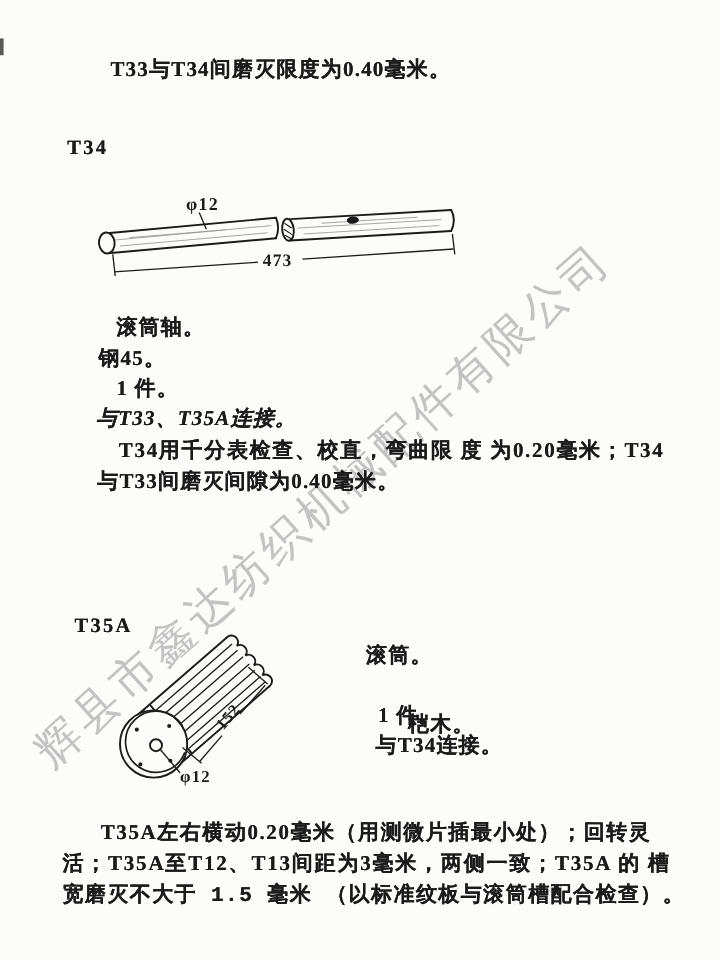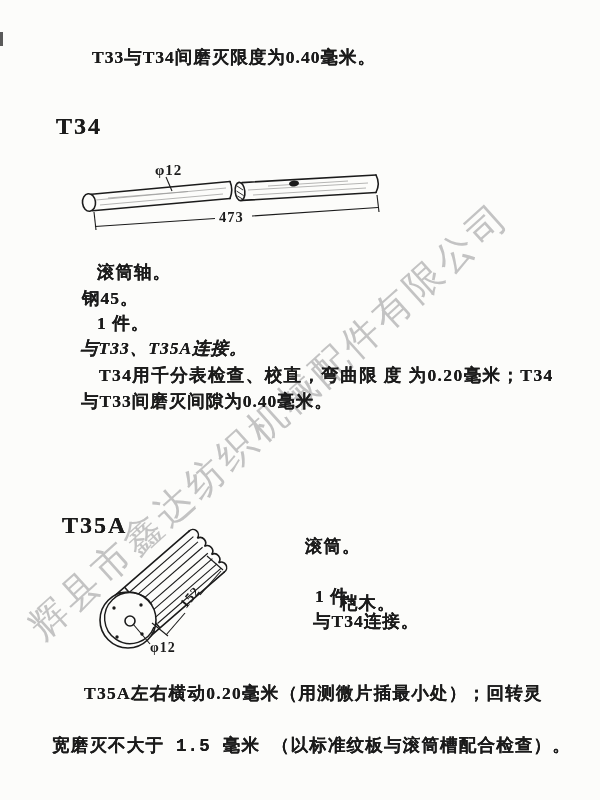--- a/index.html
+++ b/index.html
@@ -7,21 +7,21 @@
     position:relative;width:600px;height:800px;margin:0 auto;
     background:#fcfcfa;overflow:hidden;
     font-family:"Liberation Serif","DejaVu Serif",serif;
     color:#1b1b1b;
   }
   .txt{
     position:absolute;white-space:nowrap;
     font-weight:bold;font-size:17.5px;letter-spacing:1px;
     text-shadow:0 0 .4px #1b1b1b;
   }
-  .heading{font-size:24px;letter-spacing:2px;}
+  .heading{font-size:17px;letter-spacing:2px;}
   .wm{
     position:absolute;left:269px;top:421px;z-index:1;
     transform:translate(-50%,-50%) rotate(-42deg);
     font-size:38px;letter-spacing:4px;white-space:nowrap;
     font-weight:400;font-family:"DejaVu Serif","Liberation Serif",serif;
   }
   .content{position:absolute;inset:0;z-index:2;padding-left:20px;}
   svg text{font-family:"Liberation Serif","DejaVu Serif",serif;font-weight:bold;fill:#1b1b1b;}
   .artifact{position:absolute;left:0;top:32px;width:3px;height:14px;background:#5a5a5a;z-index:3;}
 </style>
@@ -139,16 +139,17 @@
       </g>
       <text x="96" y="94" font-size="13.5" letter-spacing="1" transform="rotate(-50 96 94)">152</text>
     </svg>
 
     <div class="txt" style="left:305px;top:534px;">滚筒。</div>
     <div class="txt" style="left:312px;top:591px;margin-left:28px;">桤木。</div>
     <div class="txt" style="left:315px;top:584px;">1 件。</div>
     <div class="txt" style="left:313px;top:609px;">与T34连接。</div>
 
     <div class="txt" style="left:84px;top:681px;letter-spacing:1.3px;">T35A左右横动0.20毫米（用测微片插最小处）；回转灵</div>
+    <div class="txt" style="left:52px;top:707px;letter-spacing:1.5px;">活；T35A至T12、T13间距为3毫米，两侧一致；T35A 的 槽</div>
     <div class="txt" style="left:52px;top:733px;letter-spacing:1.2px;font-family:Liberation Mono, monospace;">宽磨灭不大于 1.5 毫米 （以标准纹板与滚筒槽配合检查）。</div>
 
   </div>
 </div>
 
 </body></html>

